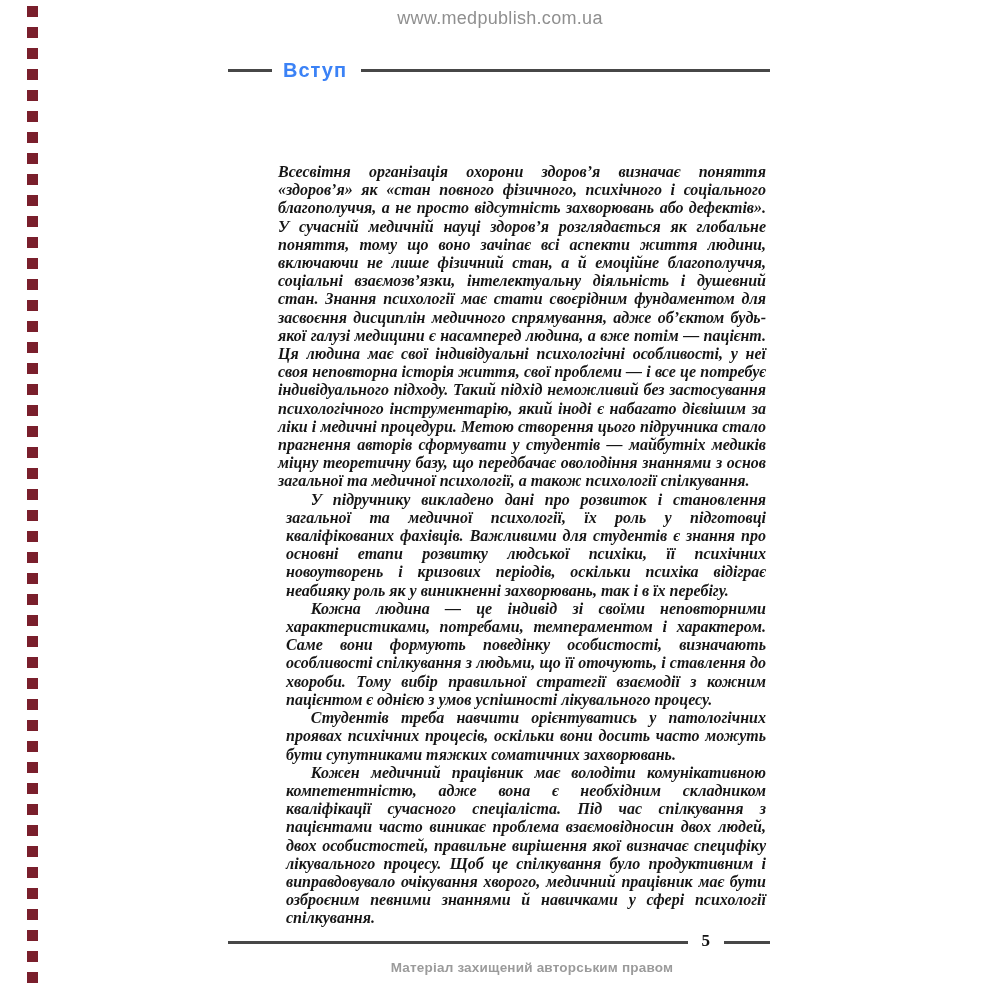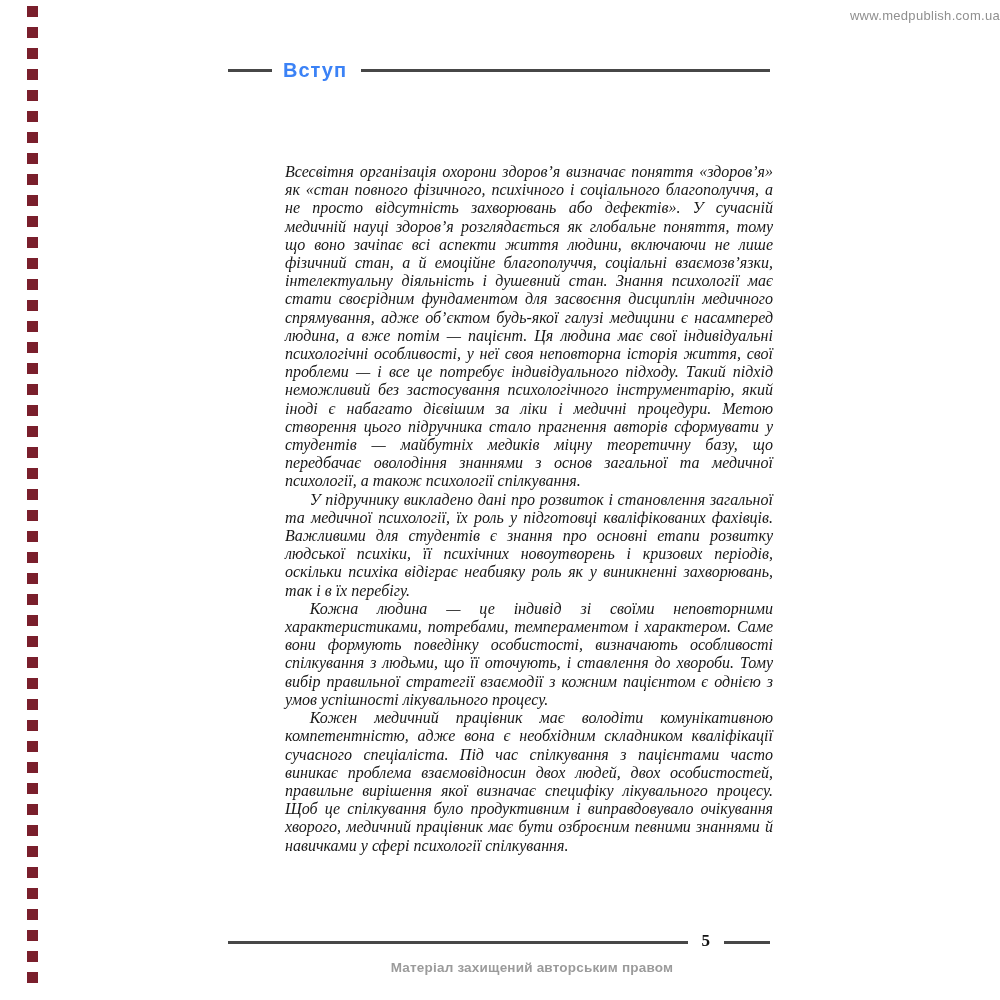--- a/index.html
+++ b/index.html
@@ -7,23 +7,23 @@
     position: relative;
     width: 1000px;
     height: 1000px;
     background: #ffffff;
     overflow: hidden;
     font-family: "Liberation Sans", sans-serif;
   }
   .top-url {
     position: absolute;
     top: 8px; left: 0; width: 100%;
-    text-align: right;
+    text-align: center;
     color: #8f8f8f;
-    font-size: 13px;
+    font-size: 18px;
     letter-spacing: .3px;
   }
   .left-strip {
     position: absolute;
     left: 27px; top: 6px;
     width: 11px; height: 986px;
   }
   .content {
     position: absolute;
     left: 228px; top: 0;
@@ -40,32 +40,32 @@
     font-weight: bold;
     color: #3b82f6;
     letter-spacing: 1px;
     font-family: "Liberation Sans", sans-serif;
   }
   .rule { height: 3px; background: #474747; }
   .rule-left  { width: 44px; }
   .rule-right { flex: 1; }
   .body-text {
     position: absolute;
-    top: 163px; left: 57px; width: 488px;
+    top: 163px; left: 50px; width: 488px; font-weight: bold;
   }
   .body-text p {
     margin: 0;
     font-family: "Liberation Serif", serif;
     font-style: italic;
     font-size: 16px;
     line-height: 18.2px;
     text-align: justify;
     color: #161616;
   }
-  .body-text p + p { text-indent: 1.55em; }
+  .body-text p + p { text-indent: 1.55em; margin-left: 8px; }
   .footer-row {
     position: absolute;
     top: 932px; left: 0; width: 100%;
     display: flex; align-items: center;
   }
   .rule-long  { flex: 1; }
   .rule-short { width: 46px; }
   .page-num {
     margin: 0 14px;
     font-family: "Liberation Serif", serif;
@@ -99,20 +99,21 @@
     <div class="chapter-header">
       <span class="rule rule-left"></span>
       <h1>Вступ</h1>
       <span class="rule rule-right"></span>
     </div>
 
     <div class="body-text">
       <p>Всесвітня організація охорони здоров’я визначає поняття «здоров’я» як «стан повного фізичного, психічного і соціального благополуччя, а не просто відсутність захворювань або дефектів». У сучасній медичній науці здоров’я розглядається як глобальне поняття, тому що воно зачіпає всі аспекти життя людини, включаючи не лише фізичний стан, а й емоційне благополуччя, соціальні взаємозв’язки, інтелектуальну діяльність і душевний стан. Знання психології має стати своєрідним фундаментом для засвоєння дисциплін медичного спрямування, адже об’єктом будь-якої галузі медицини є насамперед людина, а вже потім — пацієнт. Ця людина має свої індивідуальні психологічні особливості, у неї своя неповторна історія життя, свої проблеми — і все це потребує індивідуального підходу. Такий підхід неможливий без застосування психологічного інструментарію, який іноді є набагато дієвішим за ліки і медичні процедури. Метою створення цього підручника стало прагнення авторів сформувати у студентів — майбутніх медиків міцну теоретичну базу, що передбачає оволодіння знаннями з основ загальної та медичної психології, а також психології спілкування.</p>
       <p>У підручнику викладено дані про розвиток і становлення загальної та медичної психології, їх роль у підготовці кваліфікованих фахівців. Важливими для студентів є знання про основні етапи розвитку людської психіки, її психічних новоутворень і кризових періодів, оскільки психіка відіграє неабияку роль як у виникненні захворювань, так і в їх перебігу.</p>
       <p>Кожна людина — це індивід зі своїми неповторними характеристиками, потребами, темпераментом і характером. Саме вони формують поведінку особистості, визначають особливості спілкування з людьми, що її оточують, і ставлення до хвороби. Тому вибір правильної стратегії взаємодії з кожним пацієнтом є однією з умов успішності лікувального процесу.</p>
+      <p>Студентів треба навчити орієнтуватись у патологічних проявах психічних процесів, оскільки вони досить часто можуть бути супутниками тяжких соматичних захворювань.</p>
       <p>Кожен медичний працівник має володіти комунікативною компетентністю, адже вона є необхідним складником кваліфікації сучасного спеціаліста. Під час спілкування з пацієнтами часто виникає проблема взаємовідносин двох людей, двох особистостей, правильне вирішення якої визначає специфіку лікувального процесу. Щоб це спілкування було продуктивним і виправдовувало очікування хворого, медичний працівник має бути озброєним певними знаннями й навичками у сфері психології спілкування.</p>
     </div>
 
     <div class="footer-row">
       <span class="rule rule-long"></span>
       <span class="page-num">5</span>
       <span class="rule rule-short"></span>
     </div>
 
   </div>

